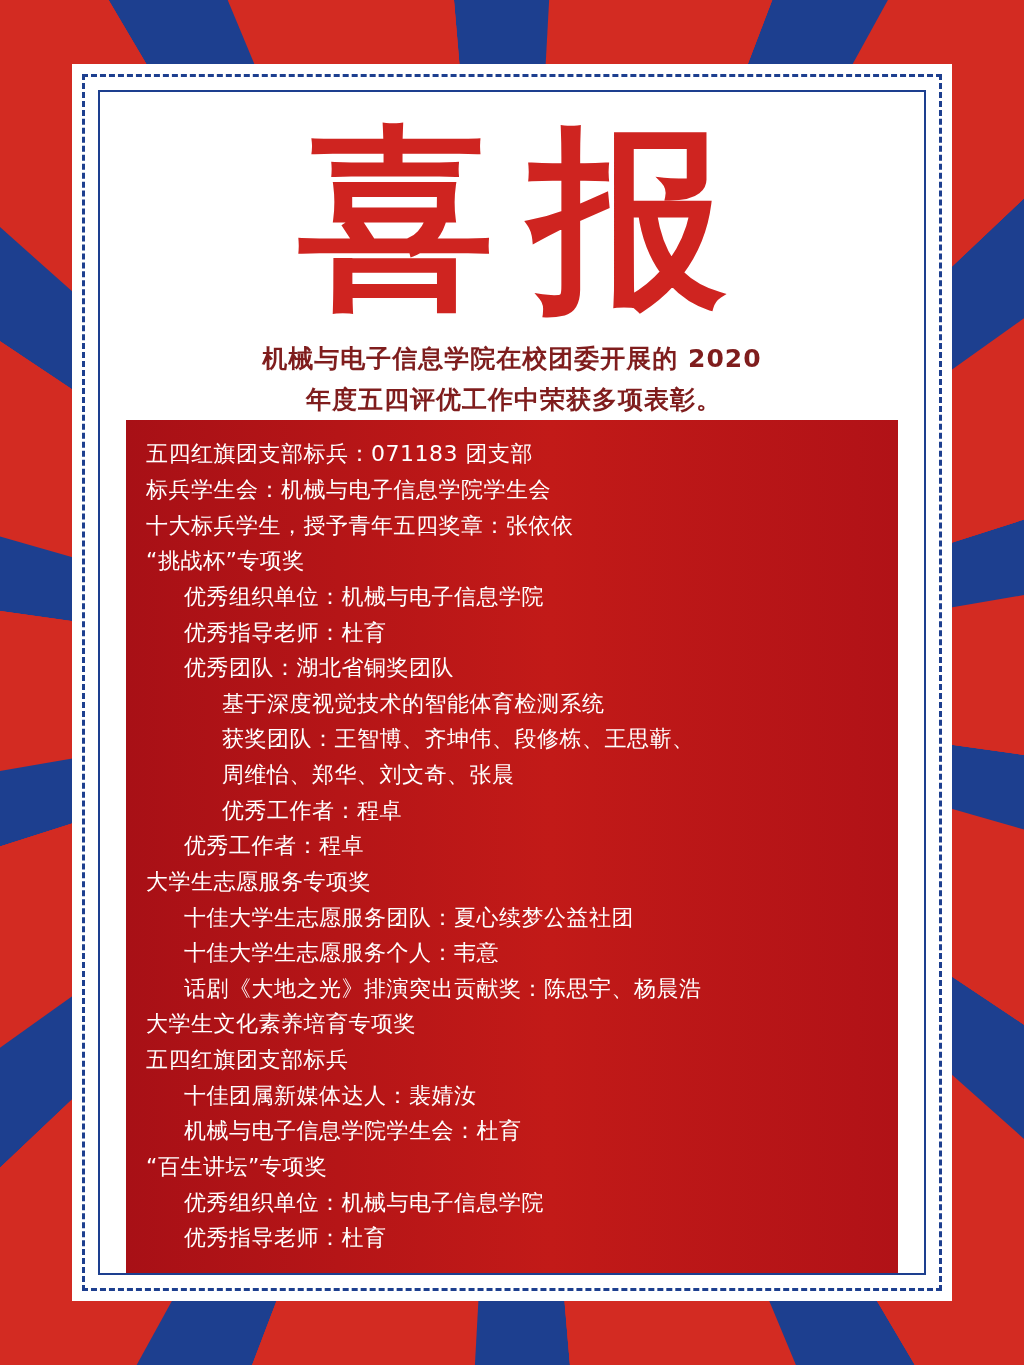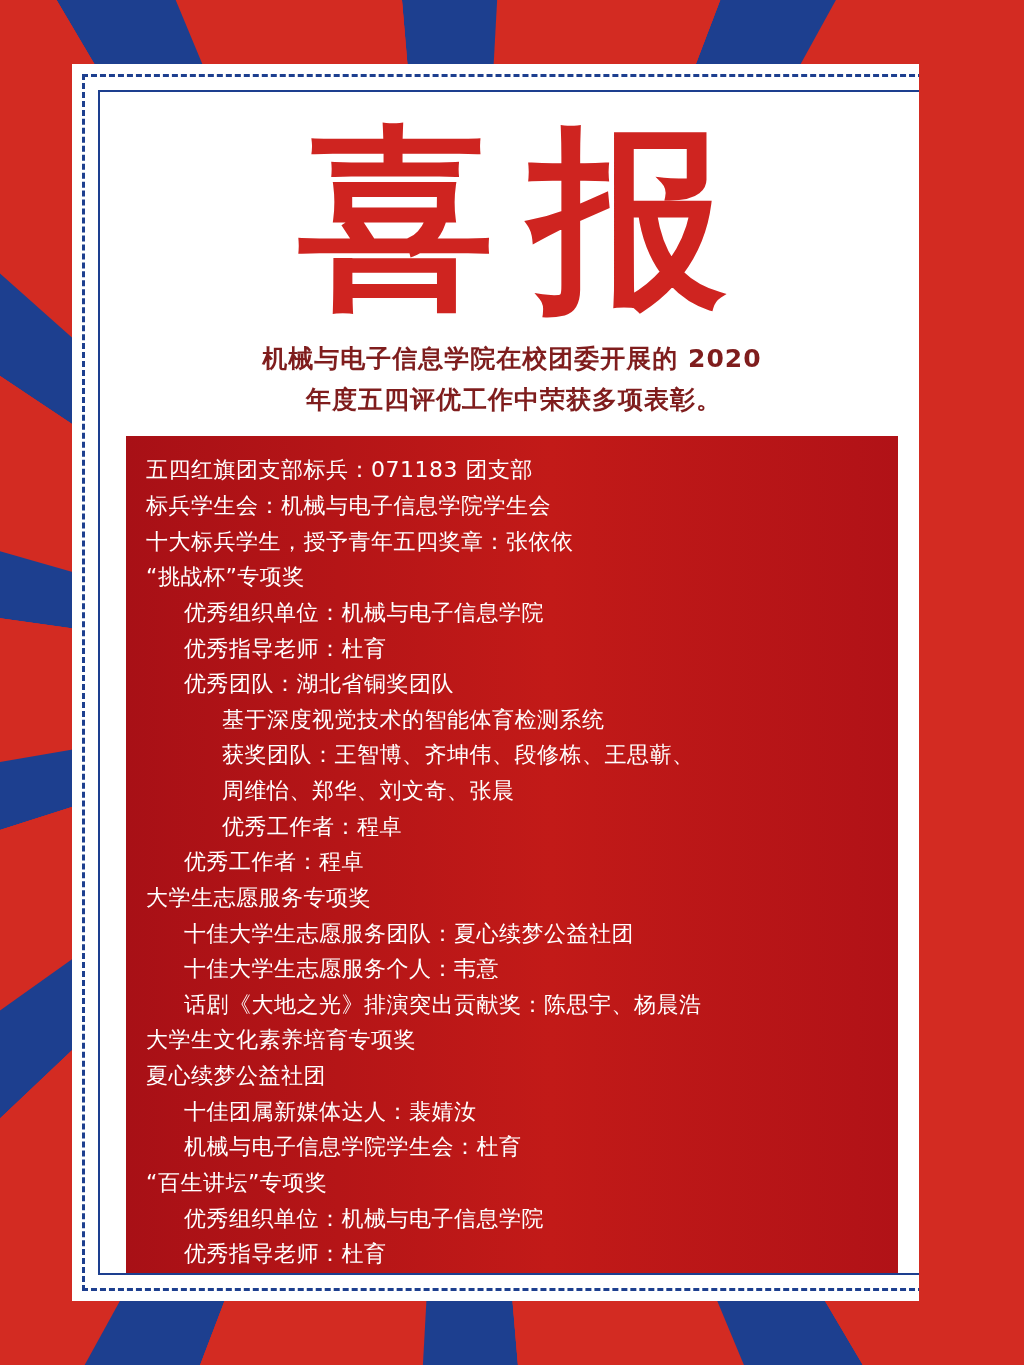--- a/index.html
+++ b/index.html
@@ -10,21 +10,21 @@
     width: 1024px;
     height: 1365px;
     overflow: hidden;
     font-family: "Liberation Sans", sans-serif;
     background: #d32b22;
   }
 
   
   #poster {
     position: relative;
-    width: 919px;
+    width: 1024px;
     height: 1365px;
     background: #d32b22;
     overflow: hidden;
   }
   .ray {
     position: absolute;
     left: 50%;
     top: 50%;
     width: 1300px;
     height: 1300px;
@@ -94,21 +94,20 @@
     text-align: center;
   }
   .subtitle .line2 {
     display: block;
     text-align: center;
     padding-left: 4px;
   }
 
   
   .red-panel {
-    margin-top: 16px;
     background: #b01117;
     background: linear-gradient(90deg, #a81016 0%, #c21a18 55%, #b11217 100%);
     color: #ffffff;
     padding: 16px 20px 22px 20px;
     box-sizing: border-box;
     min-height: 800px;
   }
   .entry {
     font-family: "DejaVu Sans", "Liberation Sans", sans-serif;
     font-size: 22px;
@@ -164,21 +163,21 @@
           <div class="entry lvl2">基于深度视觉技术的智能体育检测系统</div>
           <div class="entry lvl2">获奖团队：王智博、齐坤伟、段修栋、王思蕲、</div>
           <div class="entry lvl2">周维怡、郑华、刘文奇、张晨</div>
           <div class="entry lvl2">优秀工作者：程卓</div>
           <div class="entry lvl1">优秀工作者：程卓</div>
           <div class="entry lvl0">大学生志愿服务专项奖</div>
           <div class="entry lvl1">十佳大学生志愿服务团队：夏心续梦公益社团</div>
           <div class="entry lvl1">十佳大学生志愿服务个人：韦意</div>
           <div class="entry lvl1">话剧《大地之光》排演突出贡献奖：陈思宇、杨晨浩</div>
           <div class="entry lvl0">大学生文化素养培育专项奖</div>
-          <div class="entry lvl0">夏心续梦公益社团</div>
+          <div class="entry lvl0">五四红旗团支部标兵</div>
           <div class="entry lvl1">十佳团属新媒体达人：裴婧汝</div>
           <div class="entry lvl1">机械与电子信息学院学生会：杜育</div>
           <div class="entry lvl0">“百生讲坛”专项奖</div>
           <div class="entry lvl1">优秀组织单位：机械与电子信息学院</div>
           <div class="entry lvl1">优秀指导老师：杜育</div>
         </div>
 
     </div>
   </div>
 </div>

